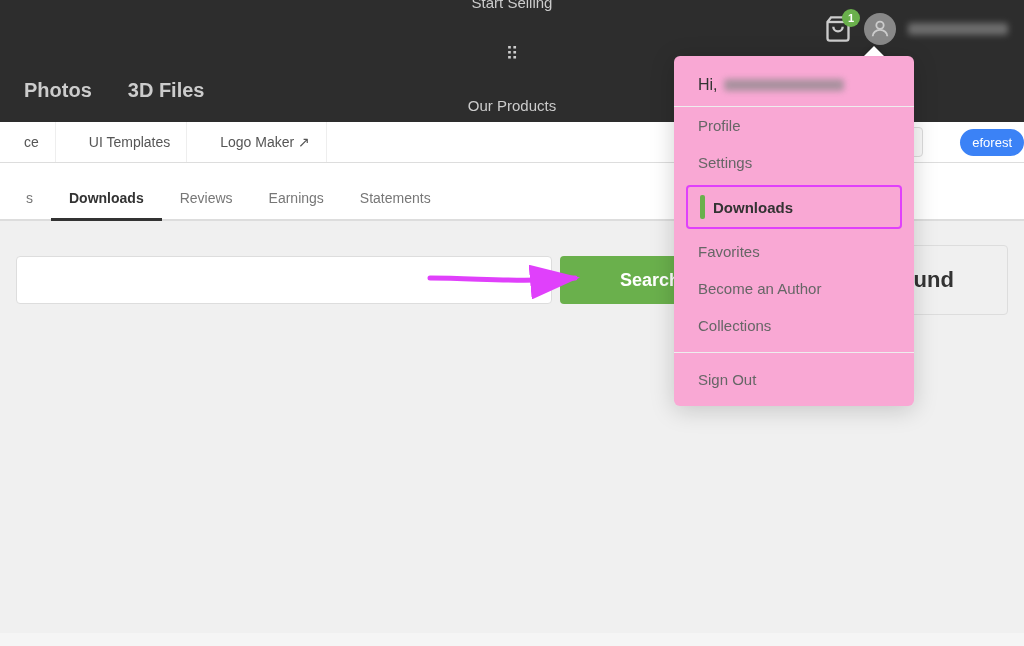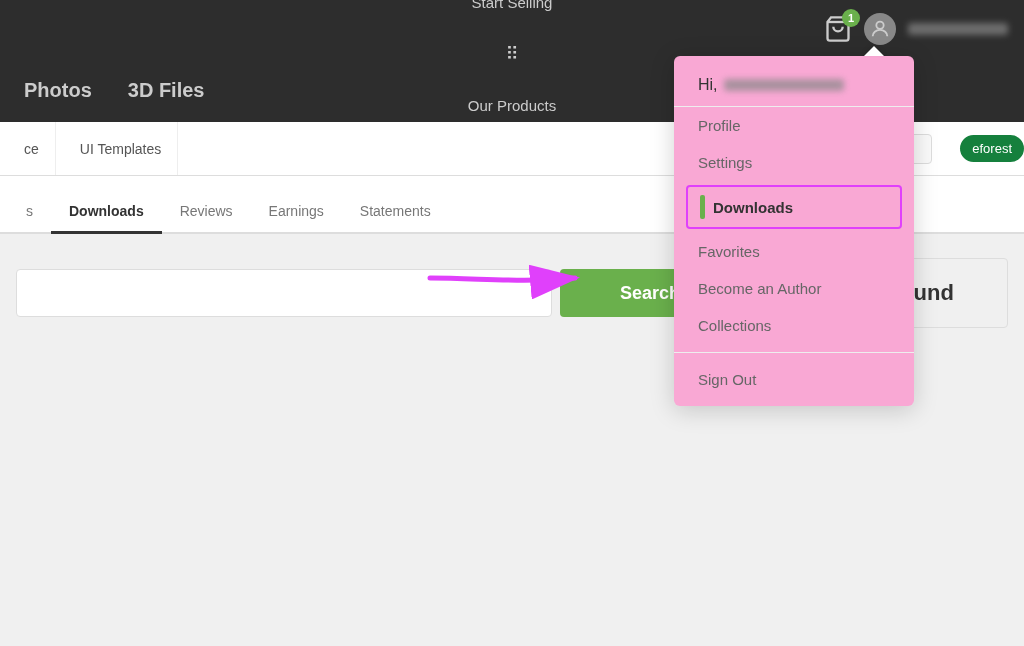--- a/index.html
+++ b/index.html
@@ -93,25 +93,25 @@
       color: #ccc;
       font-size: 20px;
       font-weight: 600;
       text-decoration: none;
       cursor: pointer;
     }
 
     
     .third-nav {
       background: #fff;
-      height: 54px;
+      height: 41px;
       display: flex;
       align-items: center;
       padding: 0 0 0 8px;
-      gap: 8px;
+      gap: 17px;
       border-bottom: 1px solid #ddd;
       justify-content: flex-end;
     }
     .third-nav-item {
       color: #555;
       font-size: 14px;
       padding: 0 16px;
       cursor: pointer;
       height: 100%;
       display: flex;
@@ -127,21 +127,21 @@
       padding: 6px 12px;
       font-size: 14px;
       color: #aaa;
       width: 120px;
       background: #fafafa;
     }
     .envato-logo {
       margin-left: 8px;
       color: white;
       font-size: 13px;
-      background: #15803d;
+      background: #3b82f6;
       padding: 6px 12px;
       border-radius: 20px;
     }
 
     
     .main-area {
       background: #f0f0f0;
       height: calc(646px - 176px);
       display: flex;
       flex-direction: column;
@@ -320,20 +320,21 @@
 </div>
 
 <div class="second-nav">
   <a class="second-nav-link">Photos</a>
   <a class="second-nav-link">3D Files</a>
 </div>
 
 <div class="third-nav">
   <div class="third-nav-item">ce</div>
   <div class="third-nav-item">UI Templates</div>
+  <div class="third-nav-item">Logo Maker ↗</div>
   <div class="third-nav-search" style="margin-left:auto; display:flex; align-items:center; color:#aaa; font-size:14px;">Search...</div>
   <div class="envato-logo">eforest</div>
 </div>
 
 <div class="main-area">
 
   <div class="tabs-bar">
     <div class="tab-item">s</div>
     <div class="tab-item active">Downloads</div>
     <div class="tab-item">Reviews</div>

